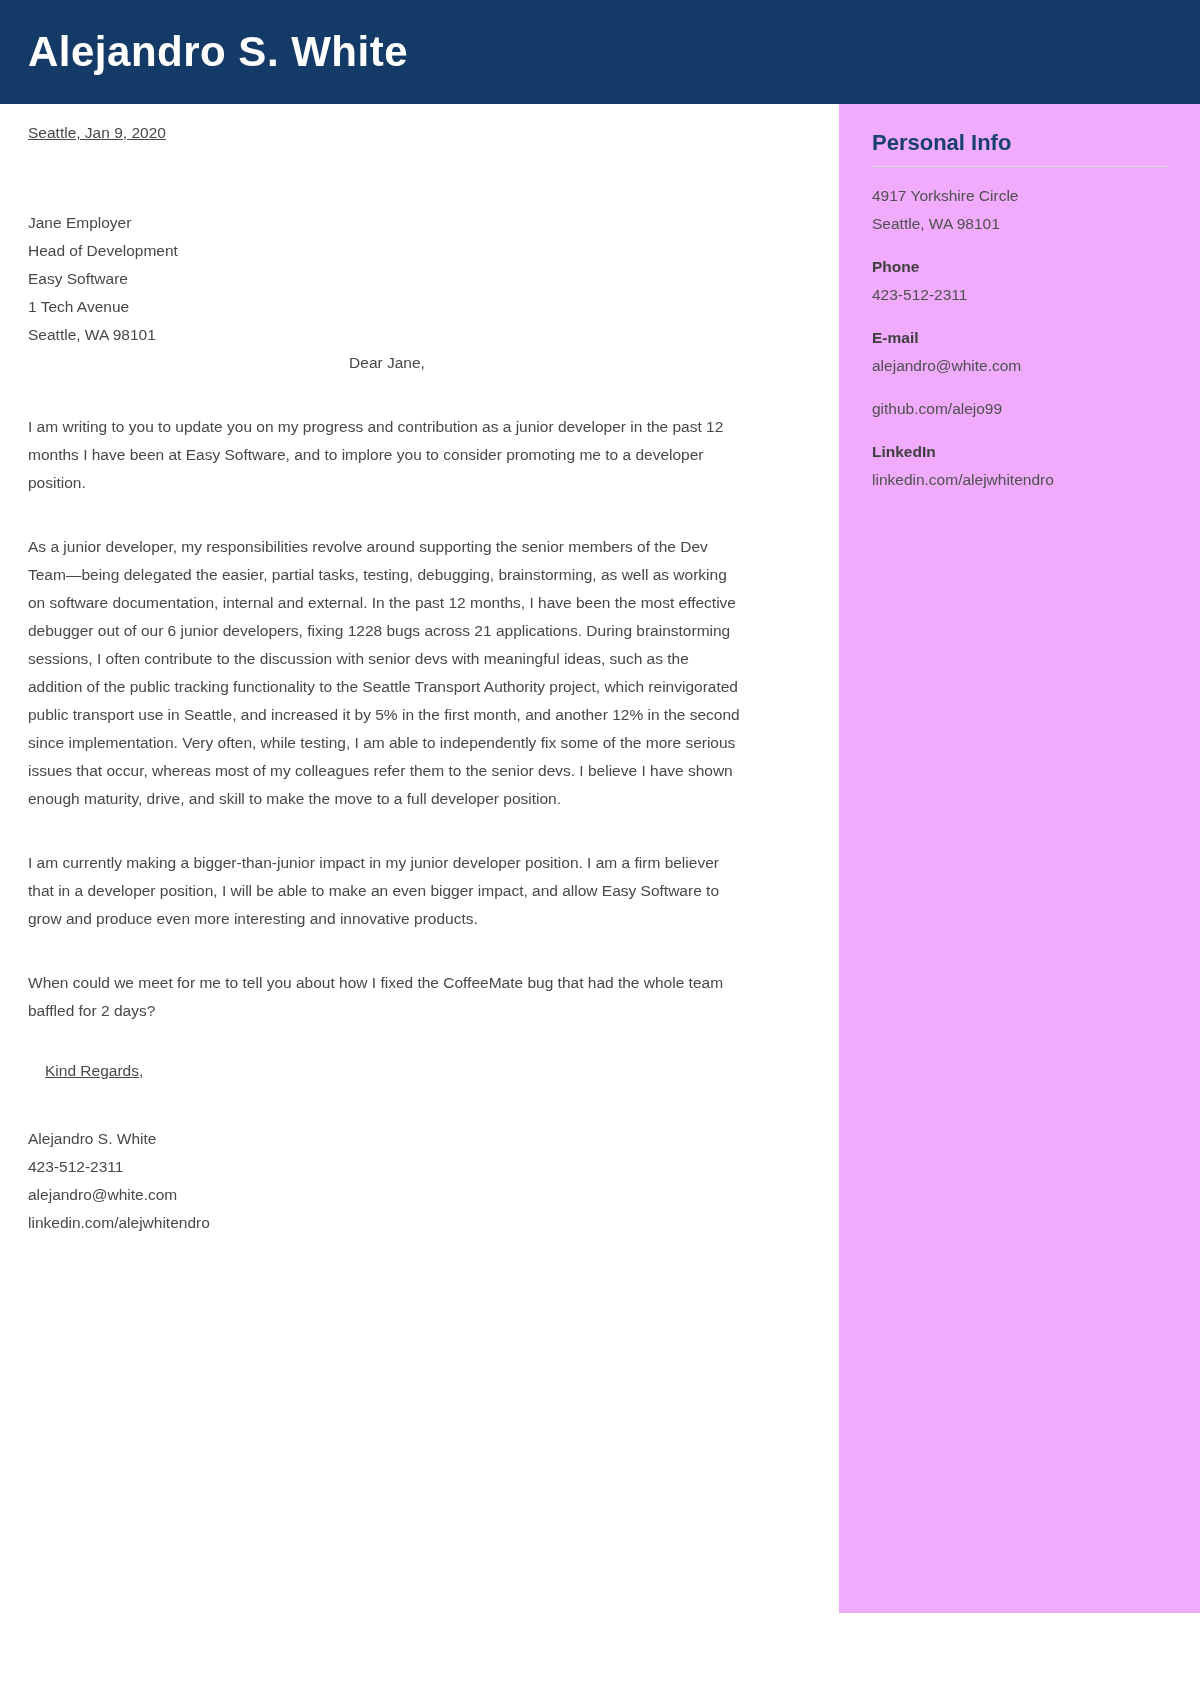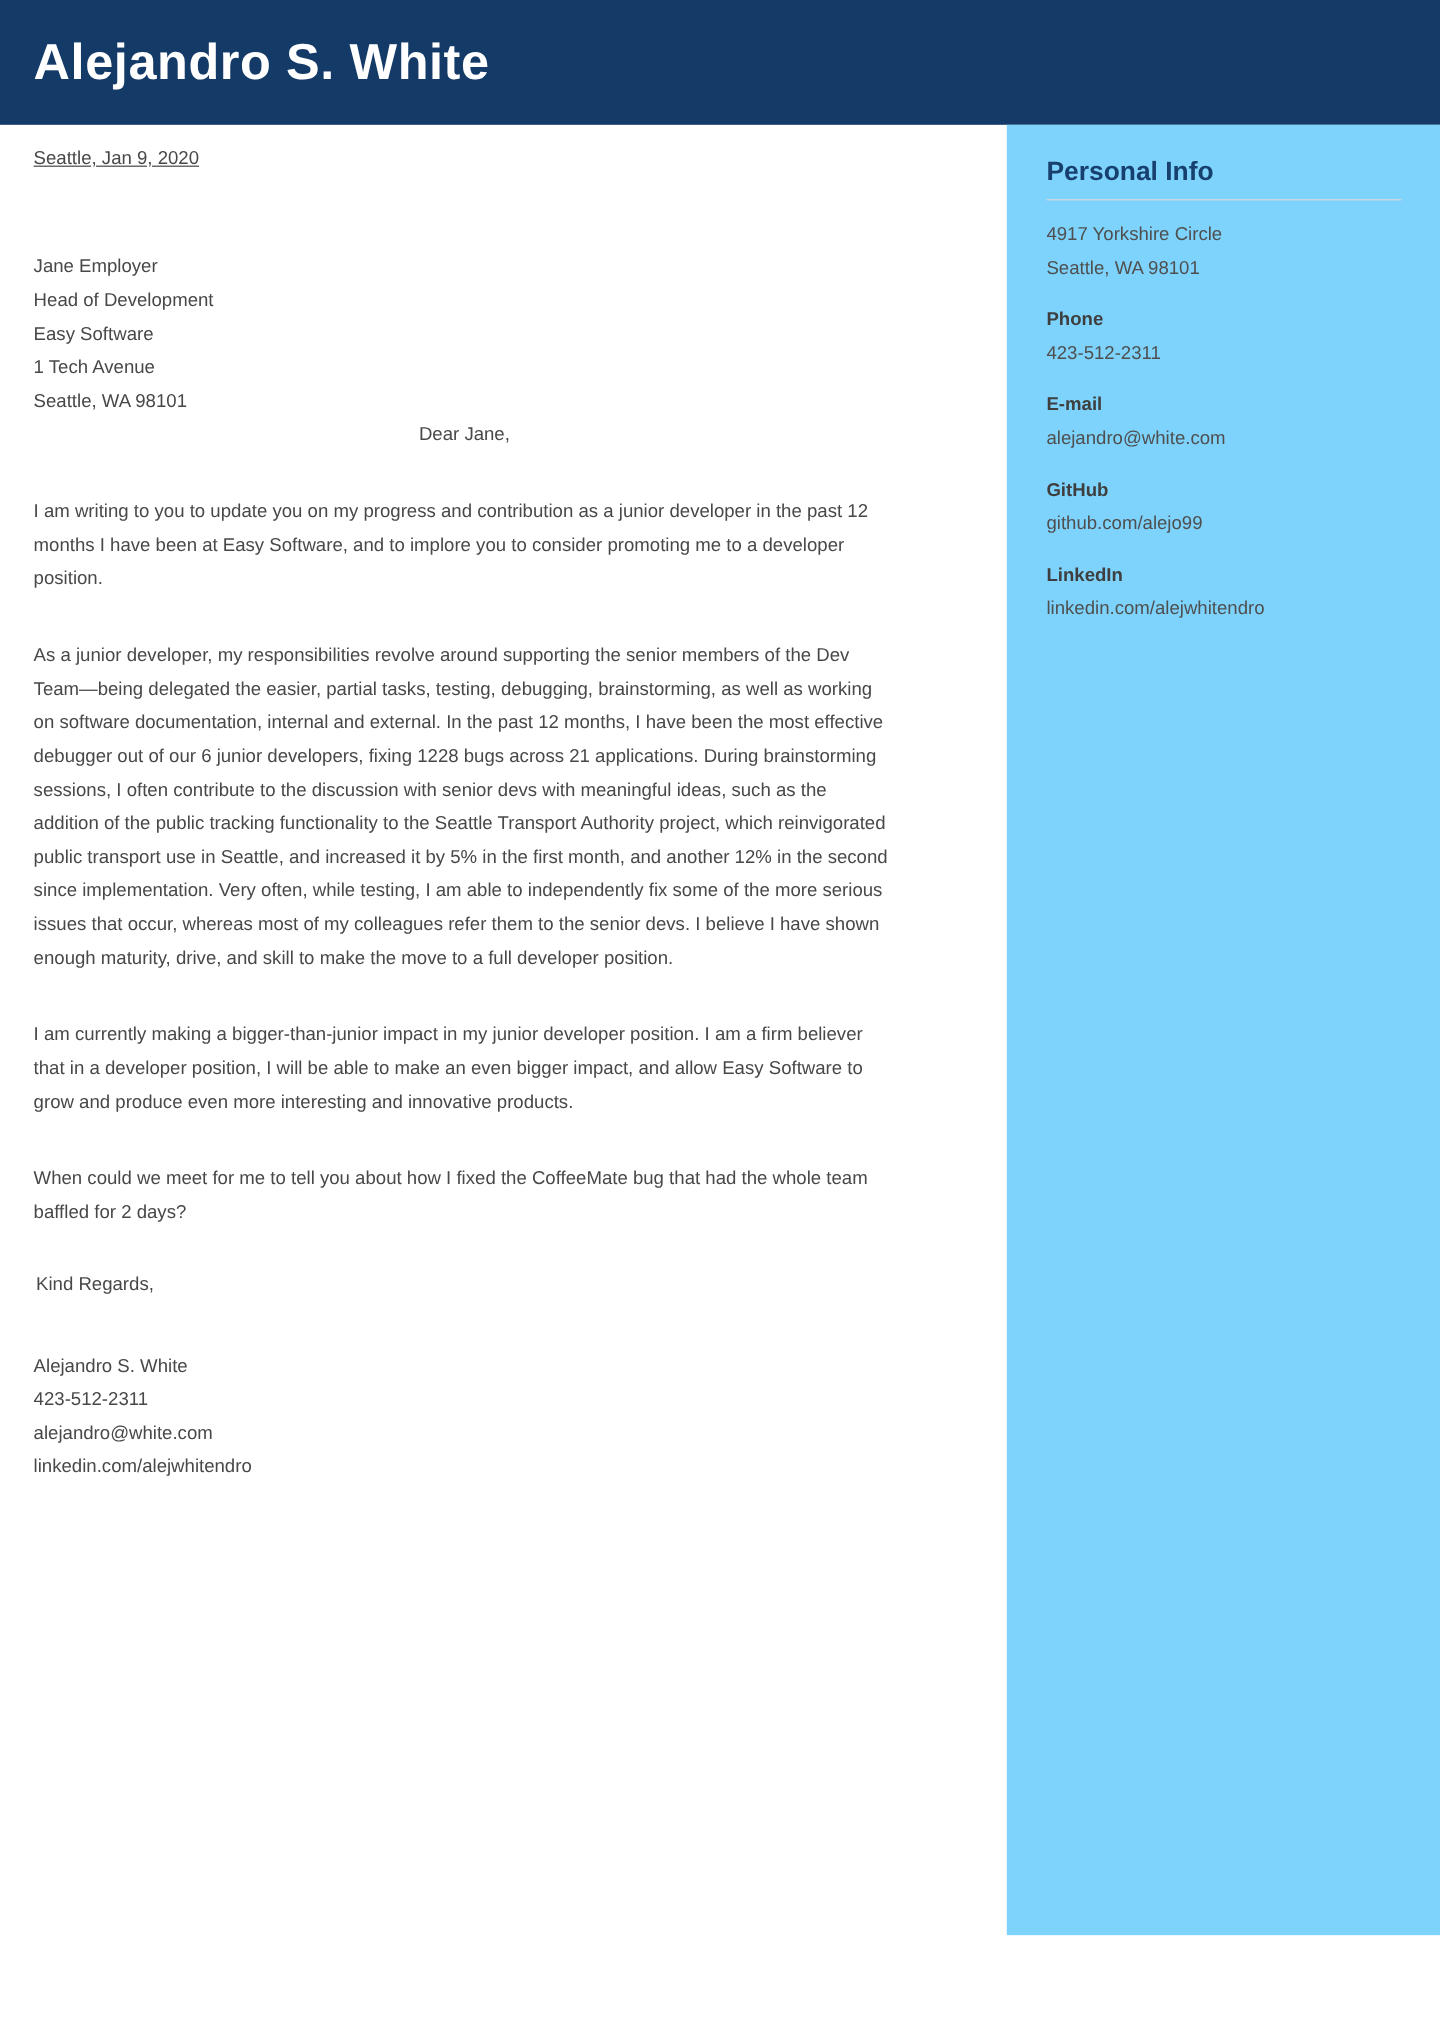--- a/index.html
+++ b/index.html
@@ -32,21 +32,21 @@
     letter-spacing: 0.5px;
   }
 
   
   .sidebar {
     position: absolute;
     left: 839px;
     top: 104px;
     right: 0;
     bottom: 0;
-    background: #7dd3fc;
+    background: #f0abfc;
     padding: 26px 32px 0 33px;
   }
   .sidebar h2 {
     color: #17406f;
     font-size: 22px;
     font-weight: 700;
     margin-bottom: 10px;
   }
   .sidebar .rule {
     border-bottom: 1px solid #d8d8d8;
@@ -72,21 +72,21 @@
     top: 104px;
     width: 718px;
     font-size: 15.5px;
     line-height: 28px;
     color: #484848;
   }
   .letter .date { margin: 15px 0 62px; text-decoration: underline; }
   .letter .recipient { }
   .letter .salutation { margin-bottom: 32px; text-align: center; }
   .letter .para { margin-bottom: 30px; margin-top: 36px; }
-  .letter .closing { margin: 32px 2px 40px; }
+  .letter .closing { margin: 32px 17px 40px; text-decoration: underline; }
   .letter .line { }
 </style>
 </head>
 <body>
 
 <div class="page">
 
   <header class="header-bar">
     <h1>Alejandro S. White</h1>
   </header>
@@ -101,21 +101,20 @@
         </div>
         <div class="section">
           <div class="label">Phone</div>
           <div class="value">423-512-2311</div>
         </div>
         <div class="section">
           <div class="label">E-mail</div>
           <div class="value">alejandro@white.com</div>
         </div>
         <div class="section">
-          <div class="label">GitHub</div>
           <div class="value">github.com/alejo99</div>
         </div>
         <div class="section">
           <div class="label">LinkedIn</div>
           <div class="value">linkedin.com/alejwhitendro</div>
         </div>
       </div>
   </aside>
 
   <main class="letter">

